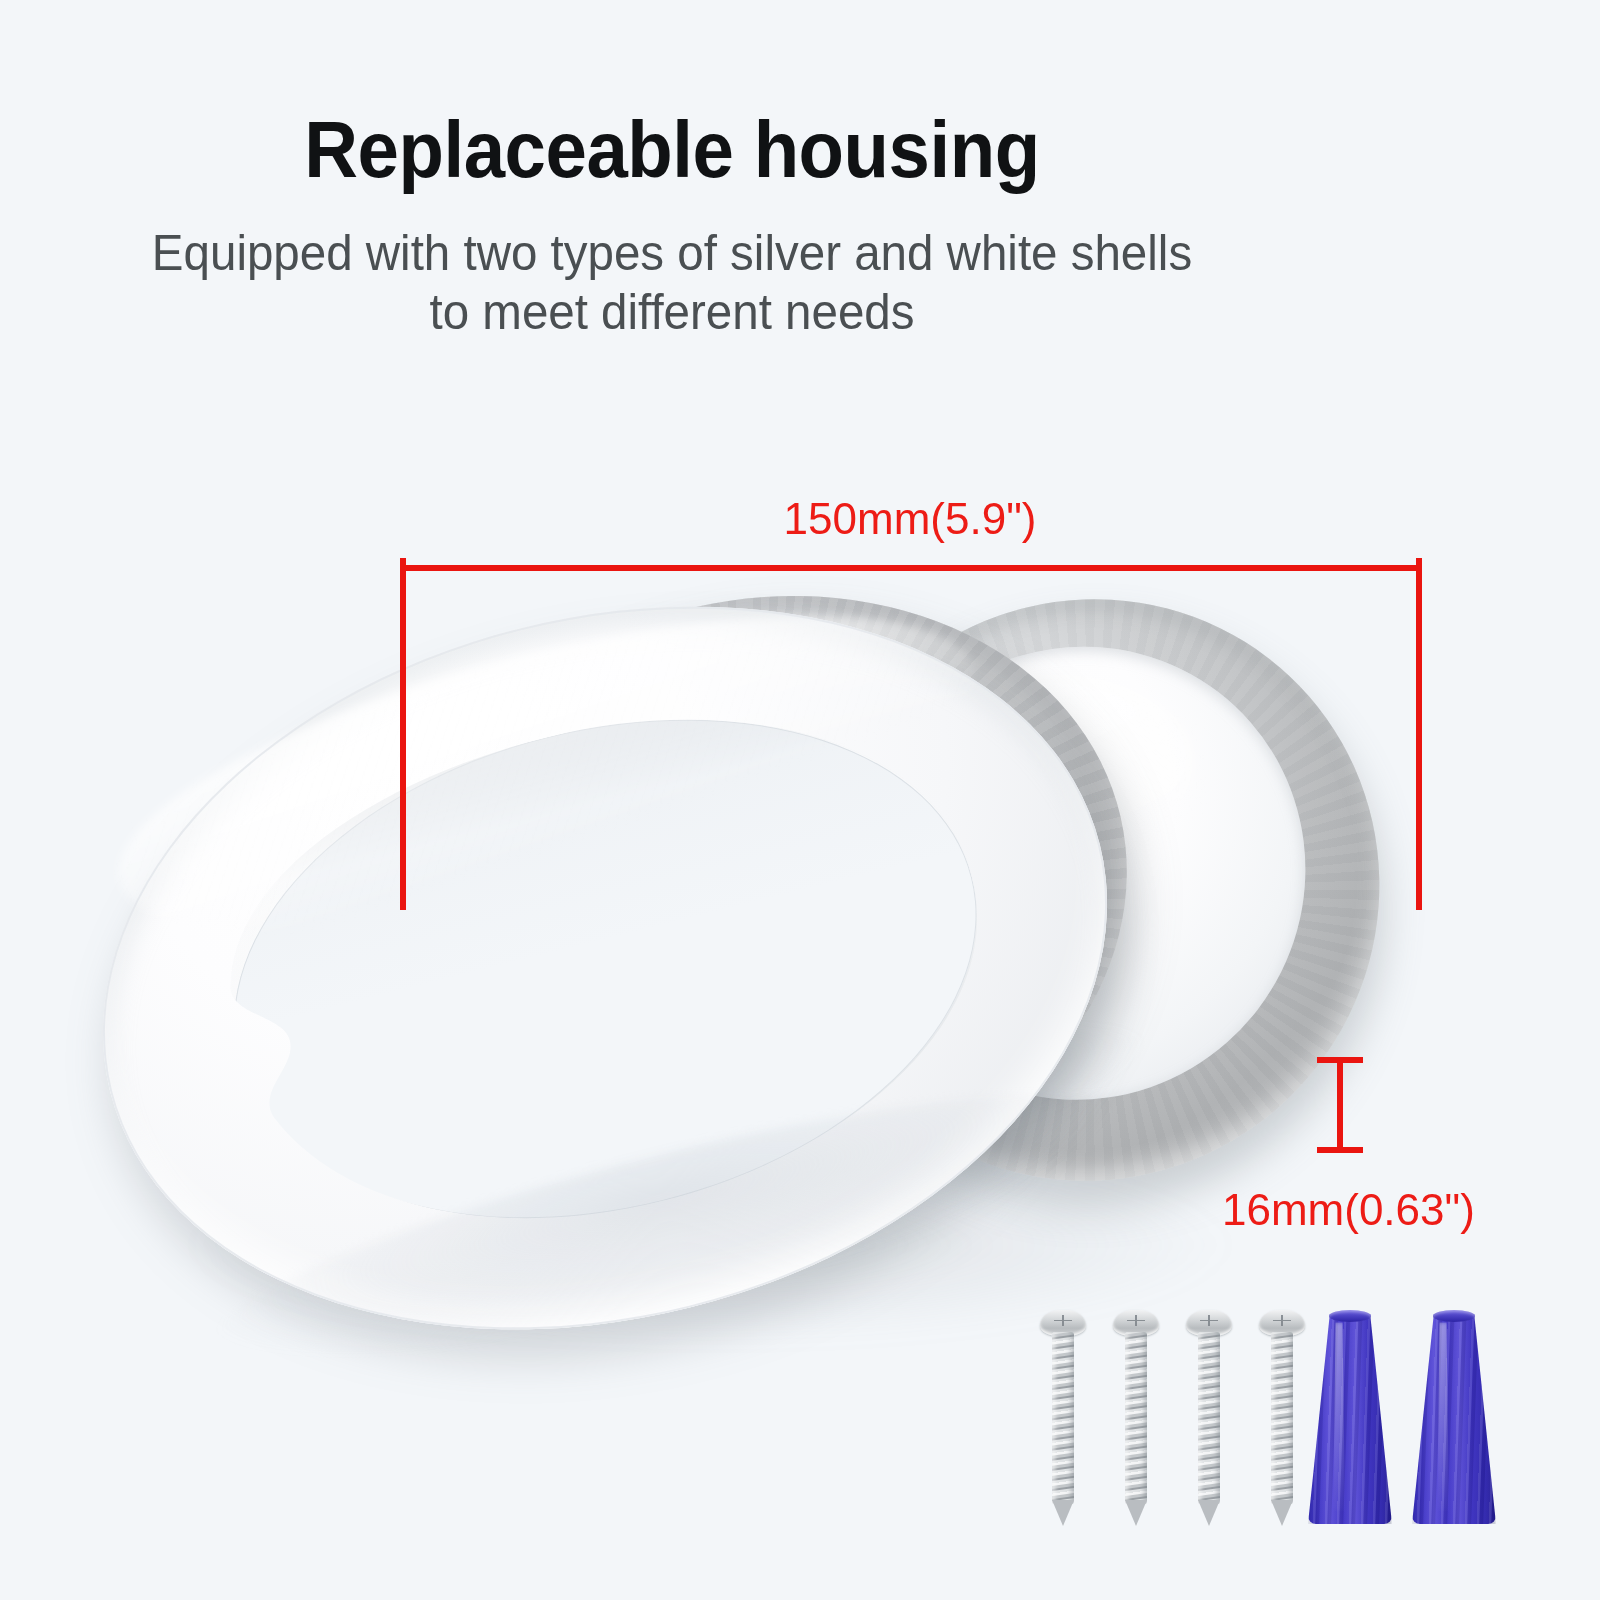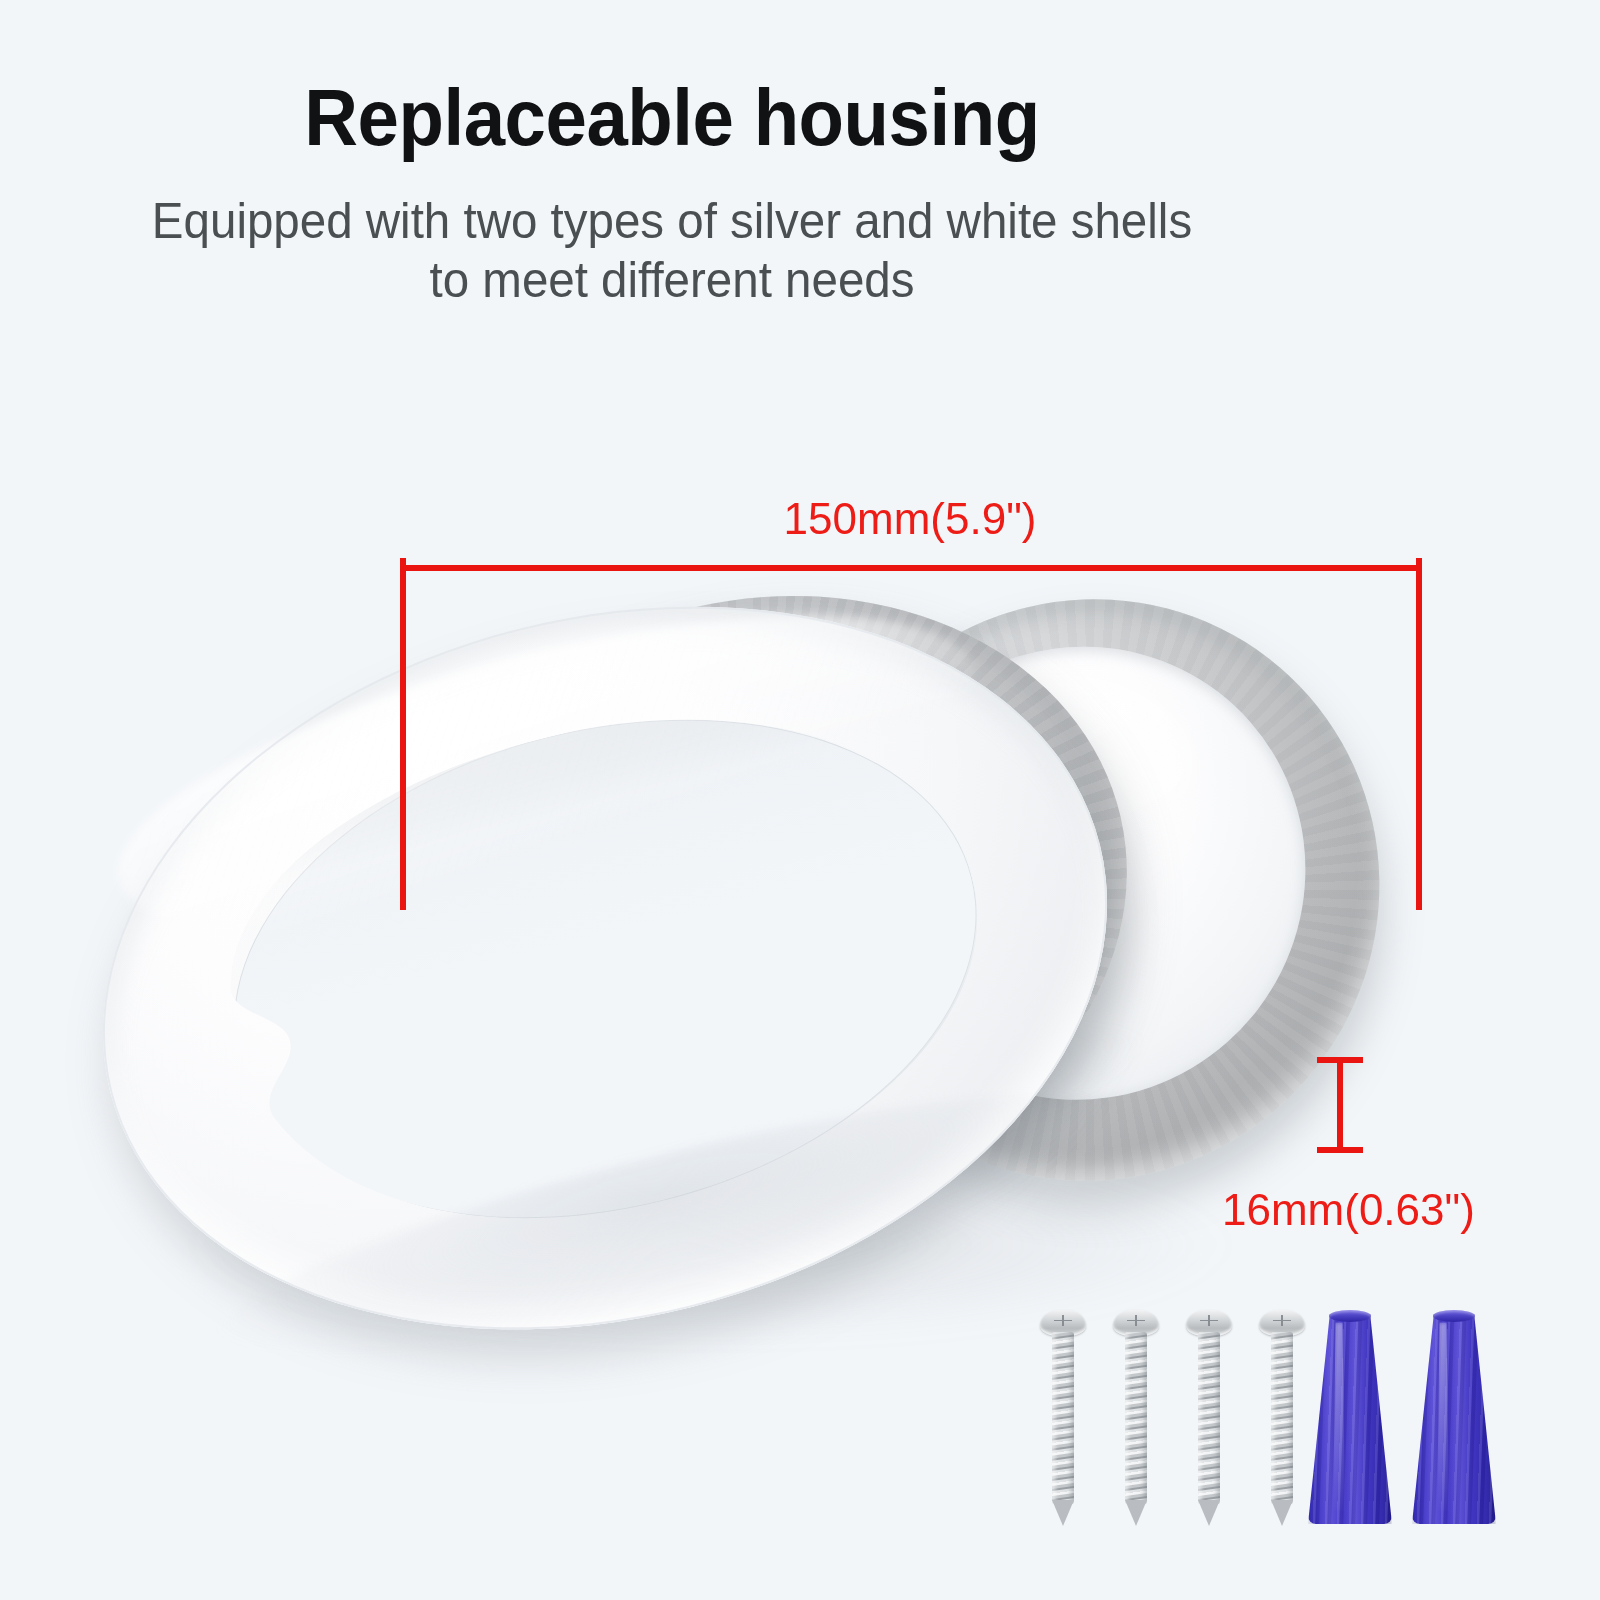--- a/index.html
+++ b/index.html
@@ -14,21 +14,21 @@
     overflow: hidden;
     position: relative;
   }
 
   
   .header {
     position: absolute;
     top: 0; left: 0;
     width: 1344px;
     text-align: center;
-    padding-top: 78px;
+    padding-top: 110px;
   }
   .title {
     font-size: 80px;
     font-weight: bold;
     color: #101214;
     letter-spacing: -0.5px;
     line-height: 1.0;
     margin: 0;
     transform: scaleX(0.93);
   }

